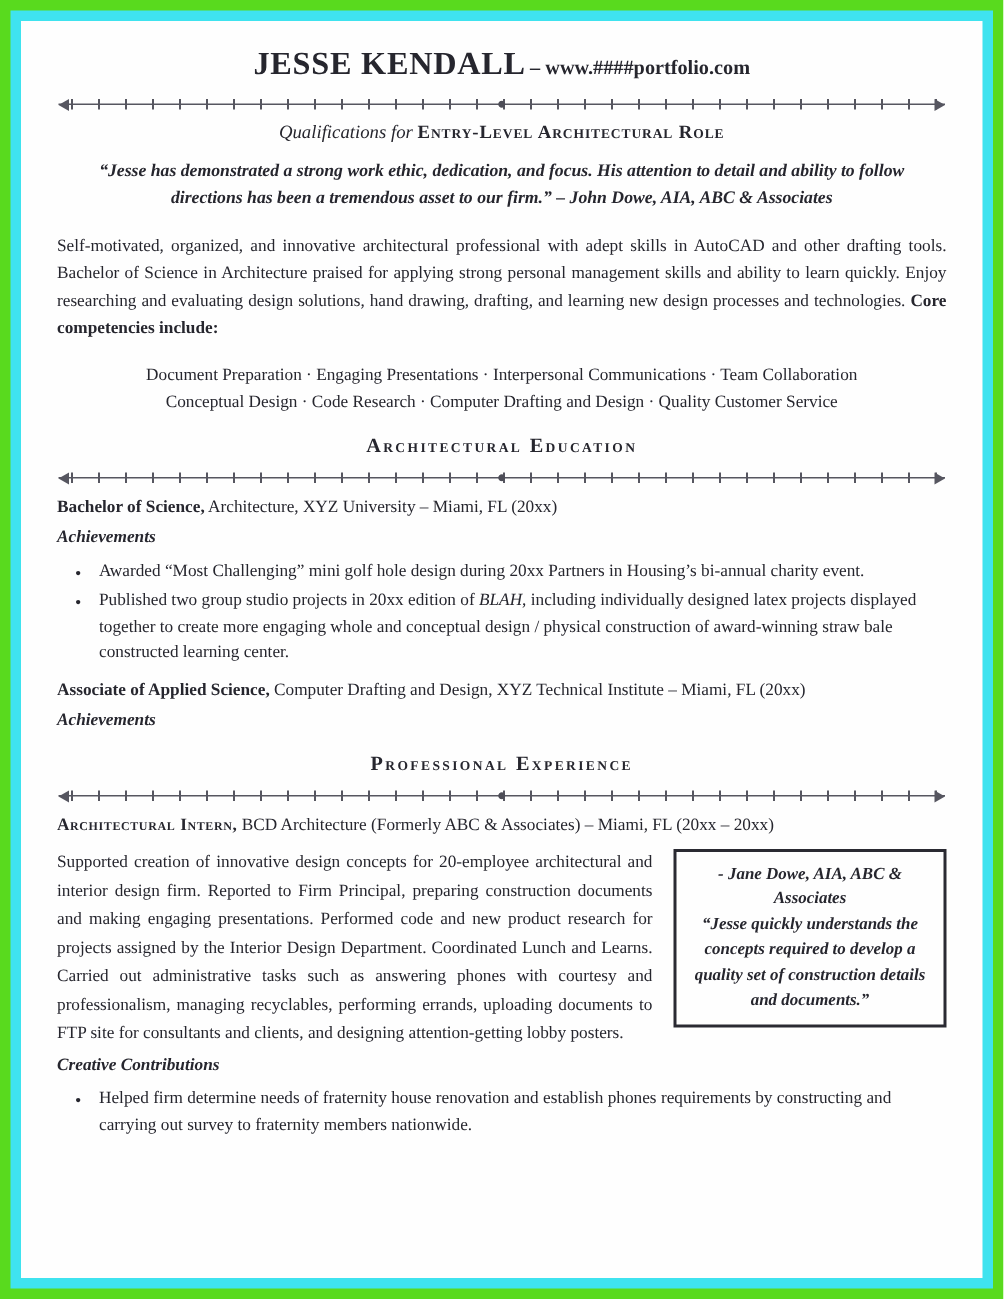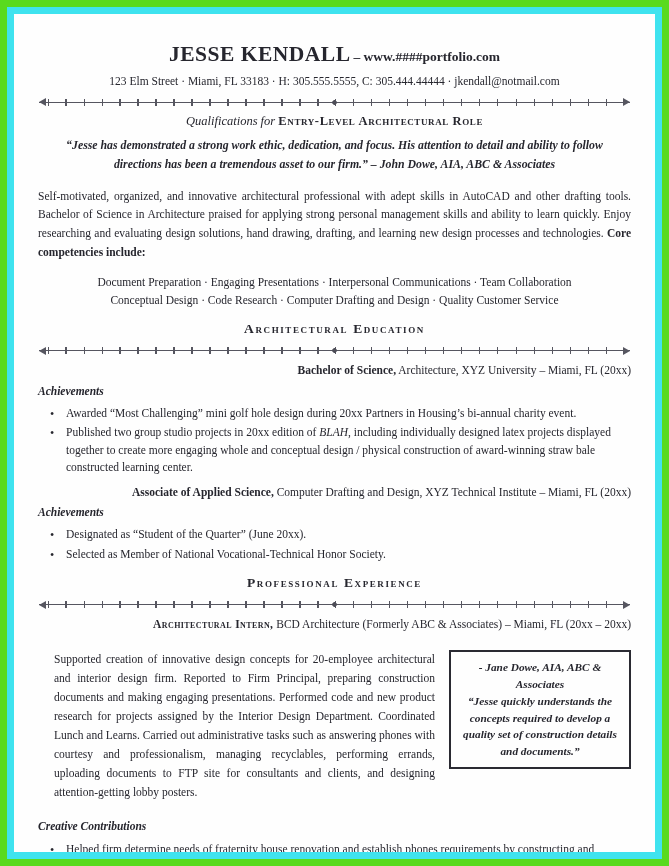--- a/index.html
+++ b/index.html
@@ -21,21 +21,21 @@
   .page{
     width:100%;height:100%;box-sizing:border-box;
     background:#fefefe;
     color:#26262e;
     padding:12px 24px 0 24px;
     overflow:hidden;
     font-size:11.5px;
     line-height:1.5;
   }
   .center{text-align:center;}
-  .resume-name-line{margin-top:12px;white-space:nowrap;}
+  .resume-name-line{margin-top:0;white-space:nowrap;}
   .resume-name{font-size:21.5px;font-weight:bold;letter-spacing:.5px;}
   .resume-portfolio{font-size:13.5px;font-weight:bold;}
   .contact-line{font-size:11.5px;margin-top:3px;}
 
   
   .divider{
     position:relative;height:9px;margin:7px 1px 5px 1px;
     background:
       radial-gradient(circle at 50% 50%, #4d4d57 0 2px, rgba(0,0,0,0) 2.6px),
       linear-gradient(#565660,#565660) 0 50% / 100% 1px no-repeat,
@@ -62,54 +62,53 @@
   .summary{
     text-align:justify;margin-top:14px;line-height:1.62;
   }
   .summary .bold{font-weight:bold;}
   .competencies{margin-top:6px;line-height:1.58;}
 
   .section-heading{
     font-variant:small-caps;font-weight:600;font-size:13.5px;
     letter-spacing:1.6px;text-align:center;margin-top:10px;
   }
-  .entry-line{margin-top:7px;text-align:right;}
+  .entry-line{margin-top:7px;}
   .entry-degree{font-weight:bold;}
   .entry-role{font-weight:bold;font-variant:small-caps;letter-spacing:.4px;}
   .achievements-label{font-weight:bold;font-style:italic;margin-top:3px;}
   ul.bullets{margin:5px 0 0 0;padding:0 0 0 28px;list-style:none;}
   ul.bullets li{position:relative;margin-bottom:2px;line-height:1.52;}
   ul.bullets li::before{
     content:"\2022";position:absolute;left:-16px;top:0;
     font-size:12px;
   }
   .exp-body{margin-top:6px;}
   .quote-box{
     float:right;width:162px;
     border:2px solid #2a2a32;
     margin:0 0 6px 14px;padding:7px 8px;
     text-align:center;font-weight:bold;font-style:italic;
     font-size:11.3px;line-height:1.5;
   }
-  .exp-paragraph{text-align:justify;line-height:1.66;margin:16px;}
+  .exp-paragraph{text-align:justify;line-height:1.66;margin:0;}
   .contrib{clear:both;}
   i{font-style:italic;}
 </style>
 </head>
 <body>
 
 <div class="frame-outer">
   <div class="frame-inner">
     <div class="page">
 
       <div class="center resume-name-line">
         <span class="resume-name">JESSE KENDALL</span>
         <span class="resume-portfolio">– www.####portfolio.com</span>
       </div>
-      <div class="center contact-line">123 Elm Street · Miami, FL 33183 · H: 305.555.5555, C: 305.444.44444 · jkendall@notmail.com</div>
 
       <div class="divider"></div>
 
       <div class="center qual-line">
         <span class="qual-prefix">Qualifications for </span><span class="qual-role">Entry-Level Architectural Role</span>
       </div>
 
       <div class="center testimonial">“Jesse has demonstrated a strong work ethic, dedication, and focus. His attention to detail and ability to follow directions has been a tremendous asset to our firm.” – John Dowe, AIA, ABC &amp; Associates</div>
 
       <p class="summary"><span>Self-motivated, organized, and innovative architectural professional with adept skills in AutoCAD and other drafting tools. Bachelor of Science in Architecture praised for applying strong personal management skills and ability to learn quickly. Enjoy researching and evaluating design solutions, hand drawing, drafting, and learning new design processes and technologies. </span><span class="bold">Core competencies include:</span></p>
@@ -128,24 +127,20 @@
       <div class="achievements-label">Achievements</div>
       <ul class="bullets">
         <li><span>Awarded “Most Challenging” mini golf hole design during 20xx Partners in Housing’s bi-annual charity event.</span></li>
         <li><span>Published two group studio projects in 20xx edition of </span><i>BLAH</i><span>, including individually designed latex projects displayed together to create more engaging whole and conceptual design / physical construction of award-winning straw bale constructed learning center.</span></li>
       </ul>
 
       <div class="entry-line">
         <span class="entry-degree">Associate of Applied Science,</span><span> Computer Drafting and Design, XYZ Technical Institute – Miami, FL (20xx)</span>
       </div>
       <div class="achievements-label">Achievements</div>
-      <ul class="bullets">
-        <li><span>Designated as “Student of the Quarter” (June 20xx).</span></li>
-        <li><span>Selected as Member of National Vocational-Technical Honor Society.</span></li>
-      </ul>
 
       <div class="section-heading">Professional Experience</div>
       <div class="divider"></div>
 
       <div class="entry-line">
         <span class="entry-role">Architectural Intern,</span><span> BCD Architecture (Formerly ABC &amp; Associates) – Miami, FL (20xx – 20xx)</span>
       </div>
 
       <div class="exp-body">
         <aside class="quote-box">

